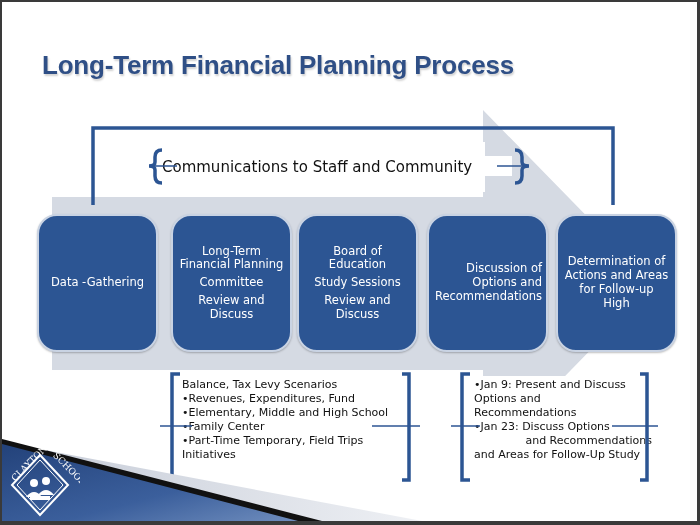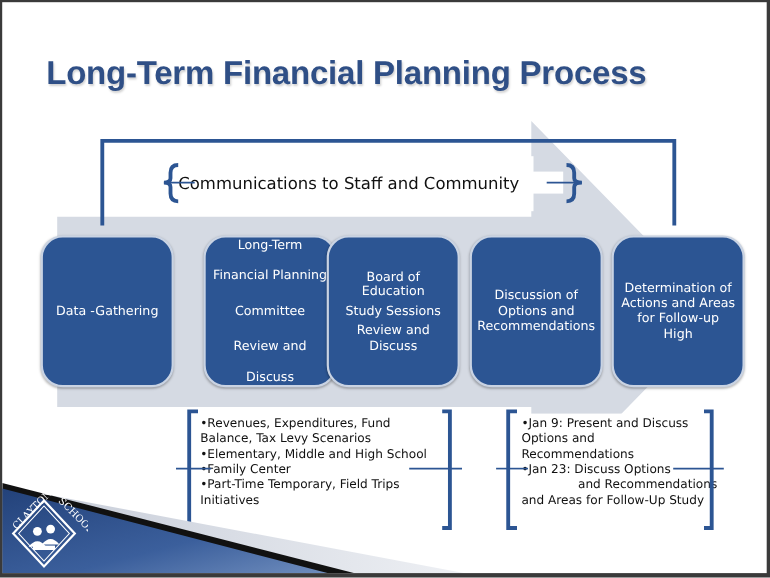--- a/index.html
+++ b/index.html
@@ -4,21 +4,21 @@
 <style>
   html, body { margin: 0; padding: 0; }
   body { width: 700px; height: 525px; overflow: hidden; background: #3a3a3a; font-family: "DejaVu Sans", sans-serif; }
   .slide {
     position: absolute; left: 2px; top: 2px; width: 695px; height: 519px;
     background: #ffffff; overflow: hidden;
   }
   .title {
     position: absolute; left: 40px; top: 48px;
     font-family: "Liberation Sans", sans-serif; font-weight: bold;
-    font-size: 30px; color: #2f4f86; letter-spacing: -0.2px;
+    font-size: 26px; color: #2f4f86; letter-spacing: -0.2px;
     text-shadow: 1px 2px 2px rgba(0,0,0,0.18);
     white-space: nowrap;
   }
   .arrow { position: absolute; left: 0; top: 0; }
   .top-bracket-line { position: absolute; left: 0; top: 0; }
   .comm-label {
     position: absolute; left: 160px; top: 154px; width: 350px;
     font-size: 15px; color: #111; white-space: nowrap;
     background: #fff; padding: 2px 0 0 0;
   }
@@ -64,49 +64,49 @@
   <svg class="bracket-svg" width="695" height="519" viewBox="0 0 695 519">
     <path d="M160,148 Q153,148 153,155 L153,160 Q153,164 147,164 Q153,164 153,168 L153,174 Q153,181 160,181" fill="none" stroke="#2c5593" stroke-width="3.5"></path>
     <line x1="147" y1="164" x2="175" y2="164" stroke="#2c5593" stroke-width="1.5"></line>
     <path d="M513,148 Q520,148 520,155 L520,160 Q520,164 527,164 Q520,164 520,168 L520,174 Q520,181 513,181" fill="none" stroke="#2c5593" stroke-width="3.5"></path>
     <line x1="495" y1="164" x2="527" y2="164" stroke="#2c5593" stroke-width="1.5"></line>
   </svg>
 
   <div class="step" style="left:35px;">
     <span class="line">Data -Gathering</span>
   </div>
-  <div class="step" style="left:183px;justify-content:space-between;">
+  <div class="step" style="left:169px;">
     <span class="line">Long-Term</span>
     <span class="line">Financial Planning</span>
     <span class="line gap">Committee</span>
     <span class="line gap">Review and</span>
     <span class="line">Discuss</span>
   </div>
   <div class="step" style="left:295px;align-items:center;">
     <span class="line">Board of</span>
     <span class="line">Education</span>
     <span class="line gap">Study Sessions</span>
     <span class="line gap">Review and</span>
     <span class="line">Discuss</span>
   </div>
-  <div class="step" style="left:425px;">
+  <div class="step" style="left:425px;align-items:flex-end;">
     <span class="line">Discussion of</span>
     <span class="line">Options and</span>
     <span class="line">Recommendations</span>
   </div>
   <div class="step" style="left:554px;">
     <span class="line">Determination of</span>
     <span class="line">Actions and Areas</span>
     <span class="line">for Follow-up</span>
     <span class="line">High</span>
   </div>
 
   <div class="note" style="left:176px; top:374px; width:226px; height:104px; padding:2px 0 0 4px;">
+    <span class="item">Balance, Tax Levy Scenarios</span>
     <span class="item">•Revenues, Expenditures, Fund</span>
-    <span class="item">Balance, Tax Levy Scenarios</span>
     <span class="item">•Elementary, Middle and High School</span>
     <span class="item">•Family Center</span>
     <span class="item">•Part-Time Temporary, Field Trips</span>
     <span class="item">Initiatives</span>
   </div>
 
   <div class="note" style="left:470px; top:374px; width:178px; height:104px; padding:2px 0 0 2px;">
     <span class="item">•Jan 9: Present and Discuss</span>
     <span class="item">Options and</span>
     <span class="item">Recommendations</span>

